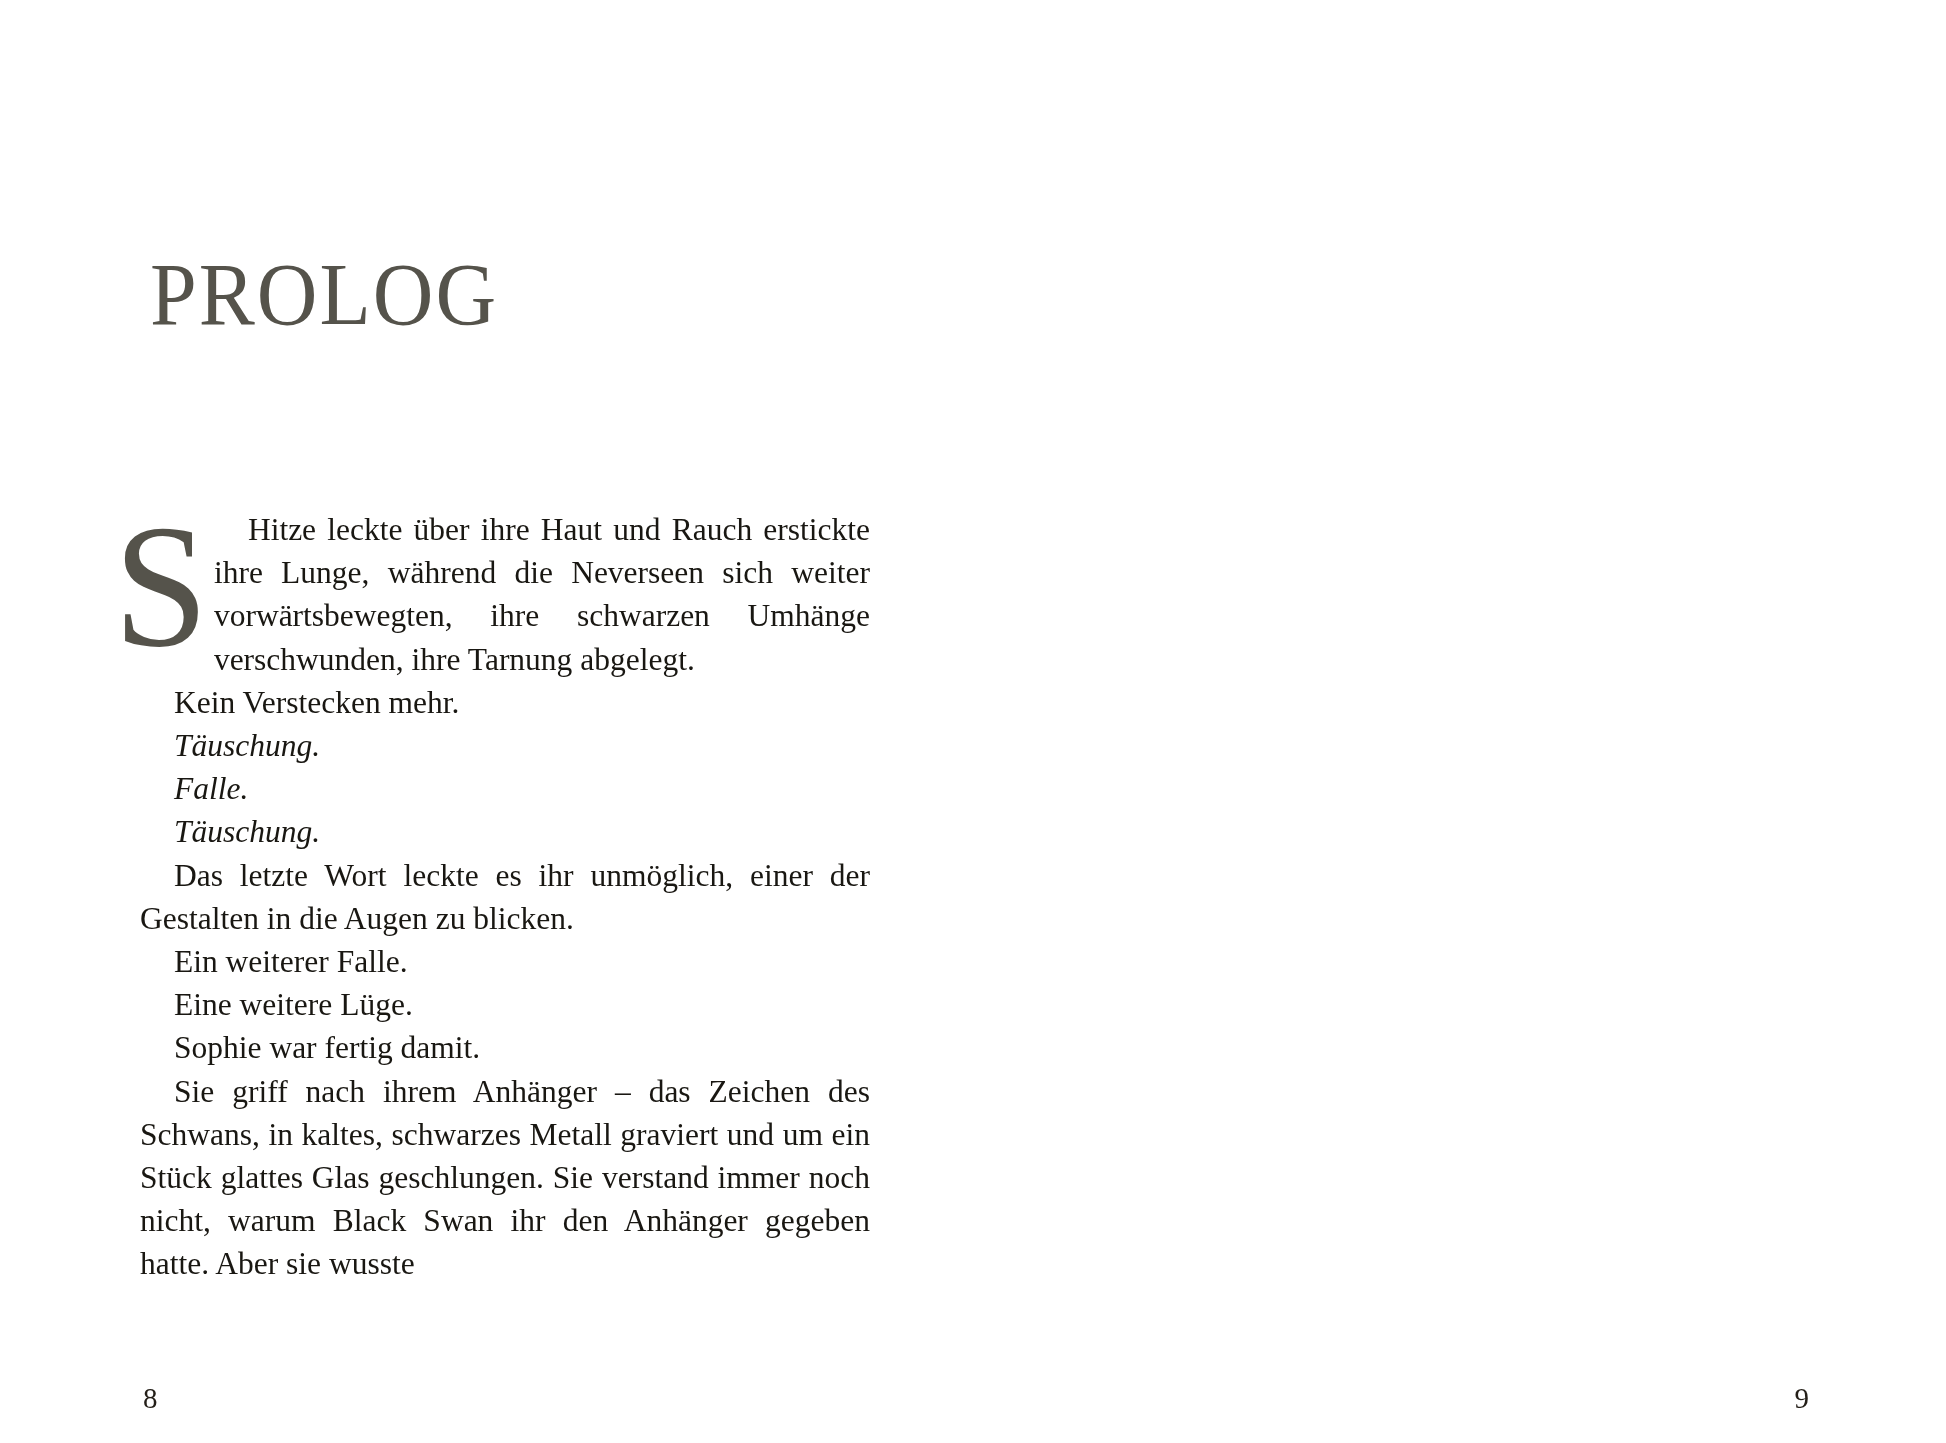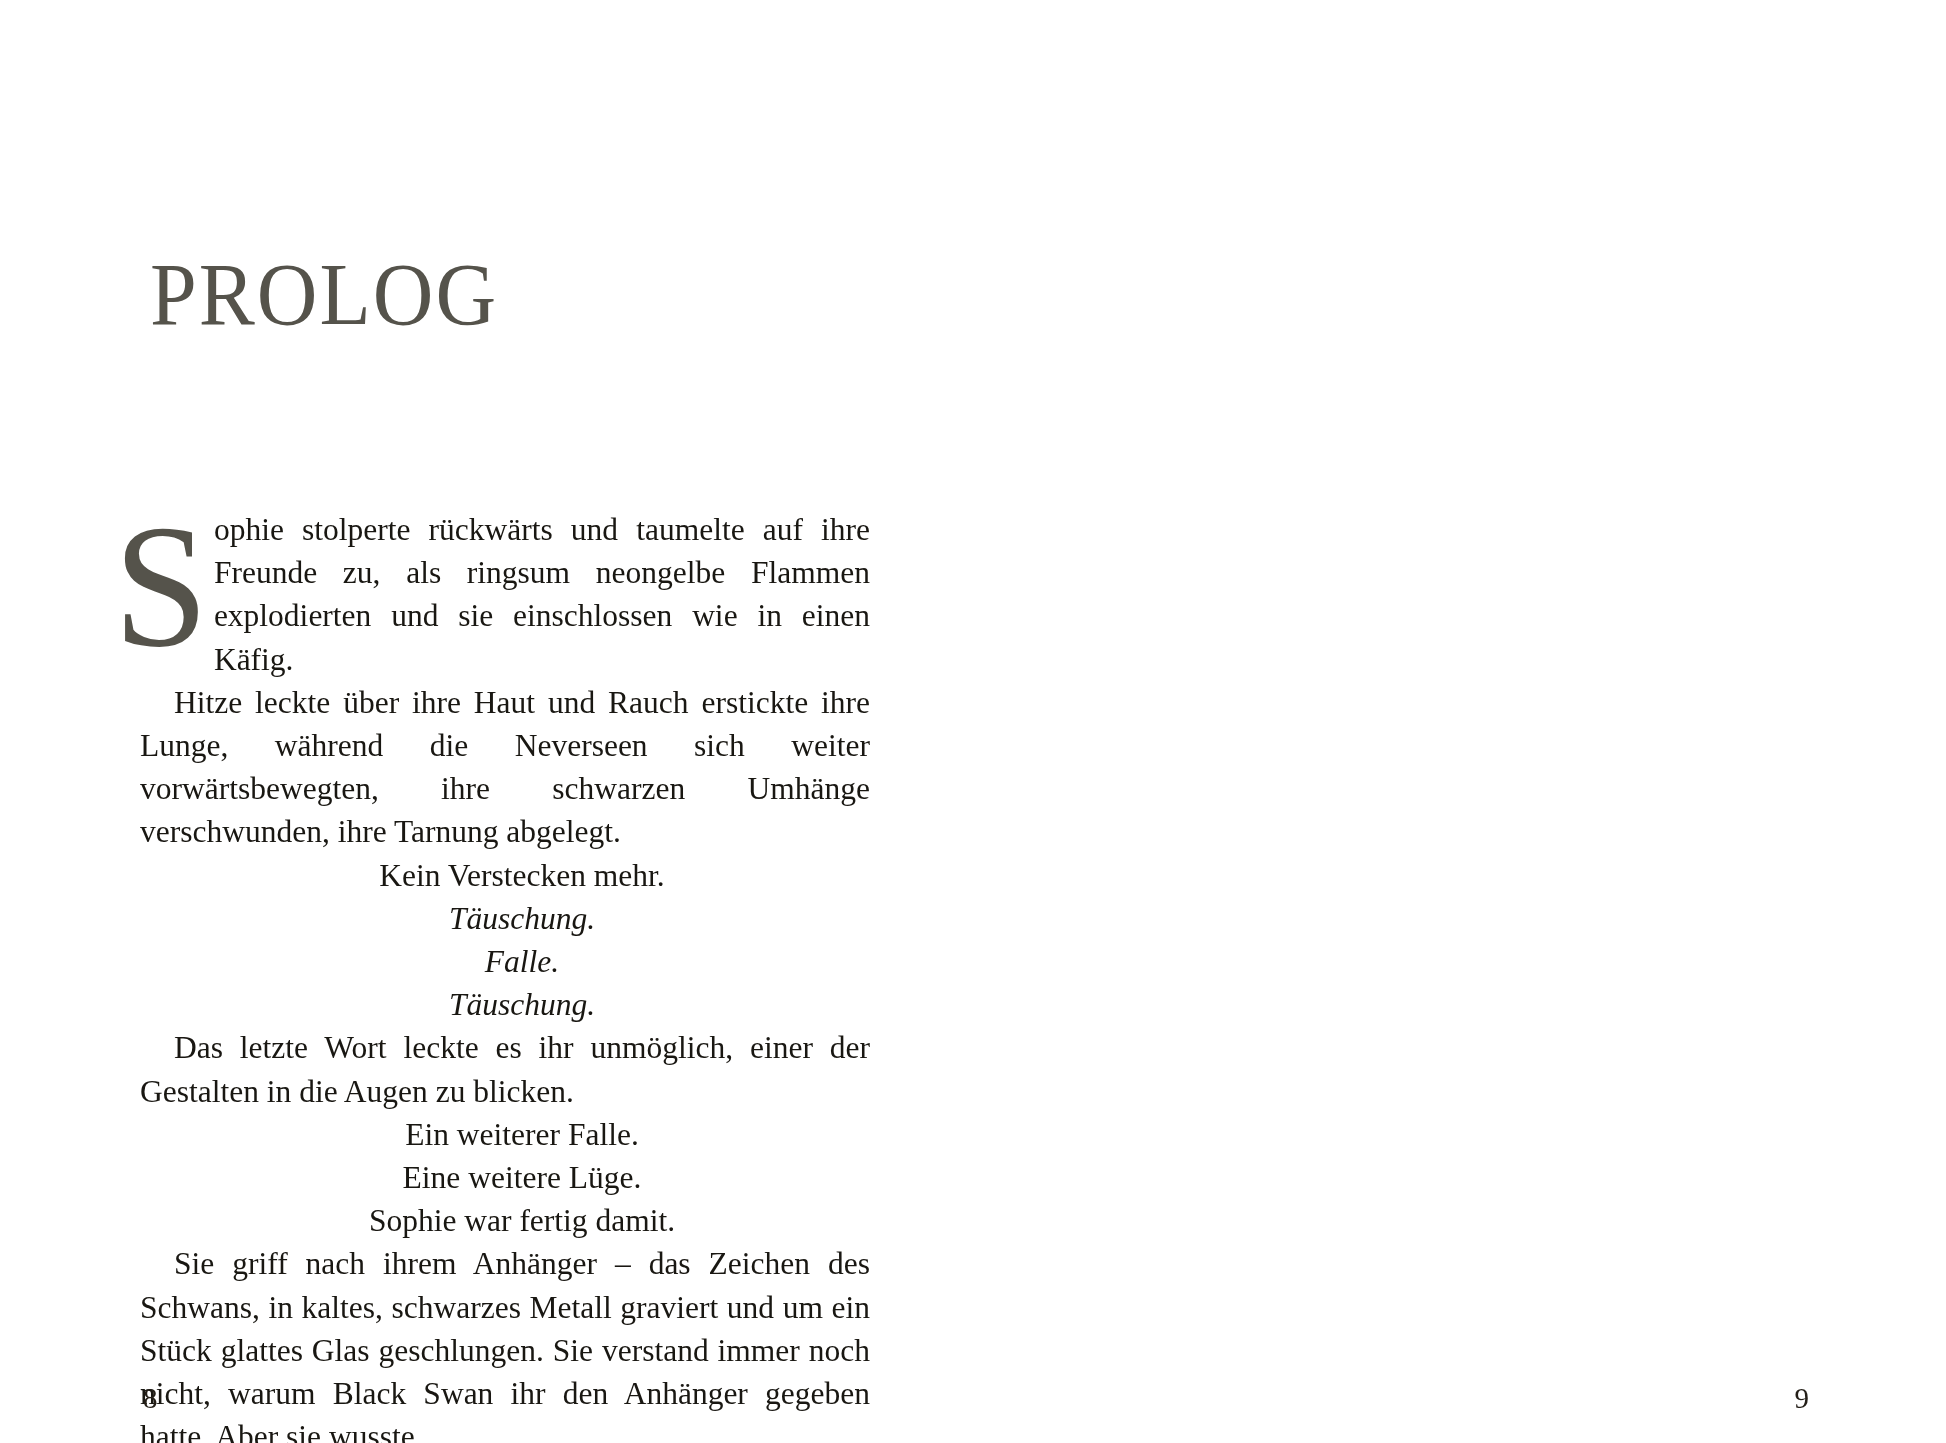--- a/index.html
+++ b/index.html
@@ -63,21 +63,21 @@
     margin: 0;
     font-size: 31.5px;
     line-height: 43.2px;
     text-align: justify;
     text-indent: 34px;
     -webkit-hyphens: none;
     hyphens: none;
     word-spacing: 0px;
   }
   .para.italic   { font-style: italic; }
-  .para.nojust   { text-align: center; }
+  .para.nojust   { text-align: left; }
 
   
   .para.first {
     text-indent: 0;
   }
 
   
   .dropcap {
     float: left;
     font-family: "Liberation Serif", "DejaVu Serif", serif;
@@ -107,21 +107,21 @@
 <body>
 
 <div class="spread">
 
   <div class="page page-left">
 
     <h1 class="chapter-title">PROLOG</h1>
 
     <div class="text-col left">
 
-      <p class="para first"><span class="dropcap">S</span><span>ophie stolperte rückwärts und taumelte auf ihre Freunde zu, als ringsum neongelbe Flammen explodierten und sie einschlossen wie in einen Käfig.</span></p>
+      <p class="para first"><span class="dropcap">S</span></p>
 
       <p class="para">Hitze leckte über ihre Haut und Rauch erstickte ihre Lunge, während die Neverseen sich weiter vorwärtsbewegten, ihre schwarzen Umhänge verschwunden, ihre Tarnung abgelegt.</p>
 
       <p class="para nojust">Kein Verstecken mehr.</p>
 
 
       <p class="para italic nojust">Täuschung.</p>
 
       <p class="para italic nojust">Falle.</p>
 

